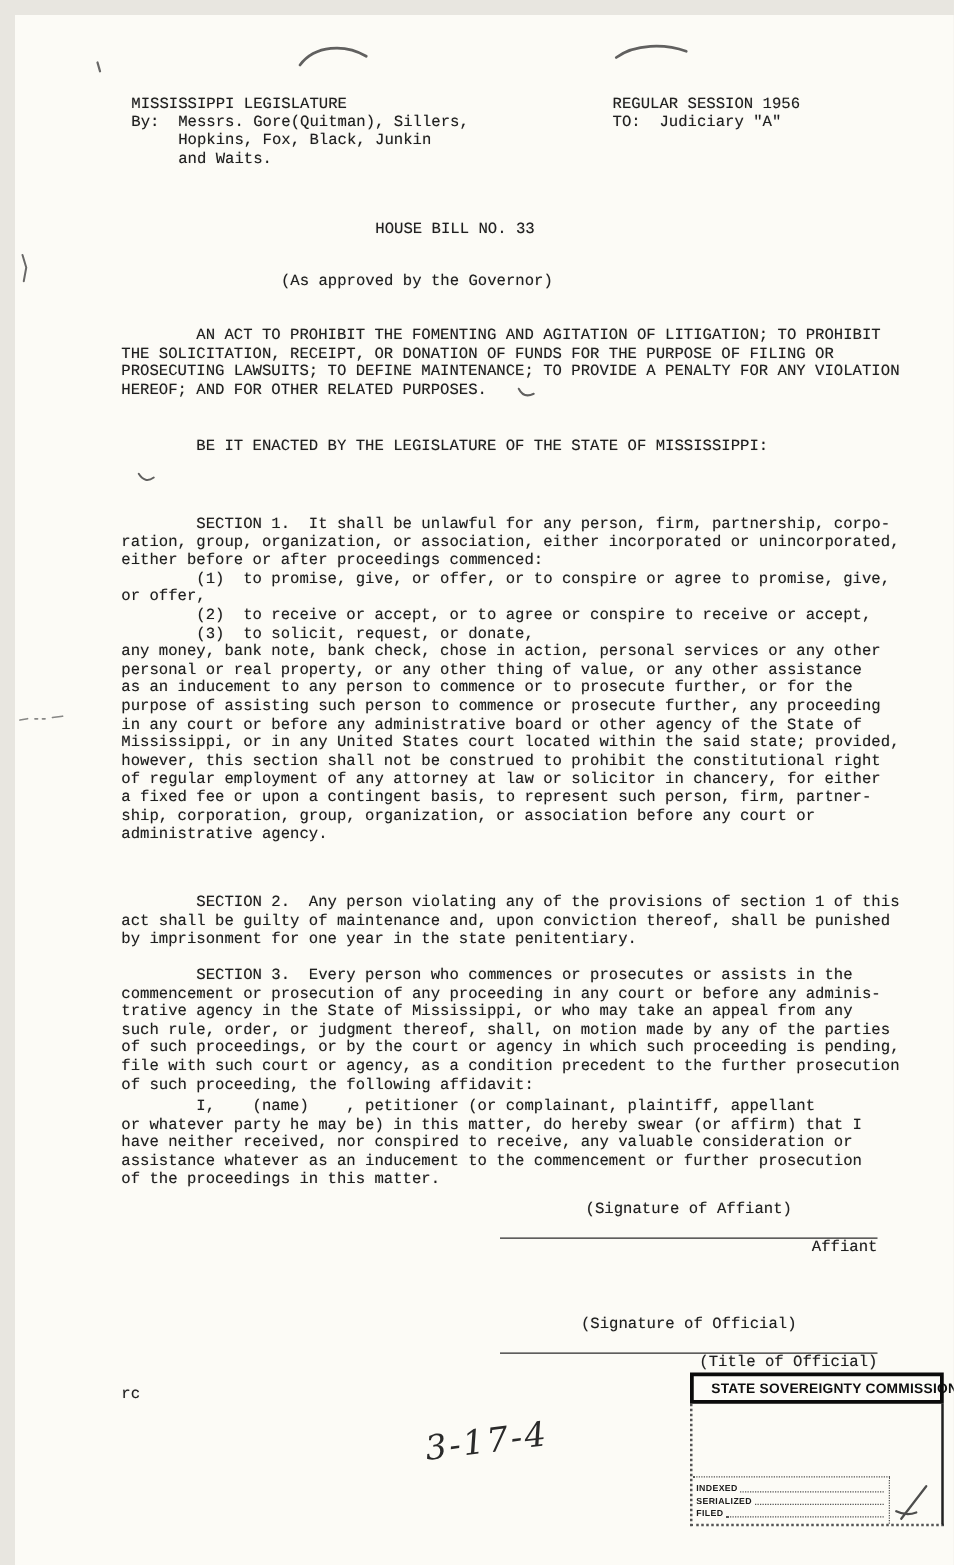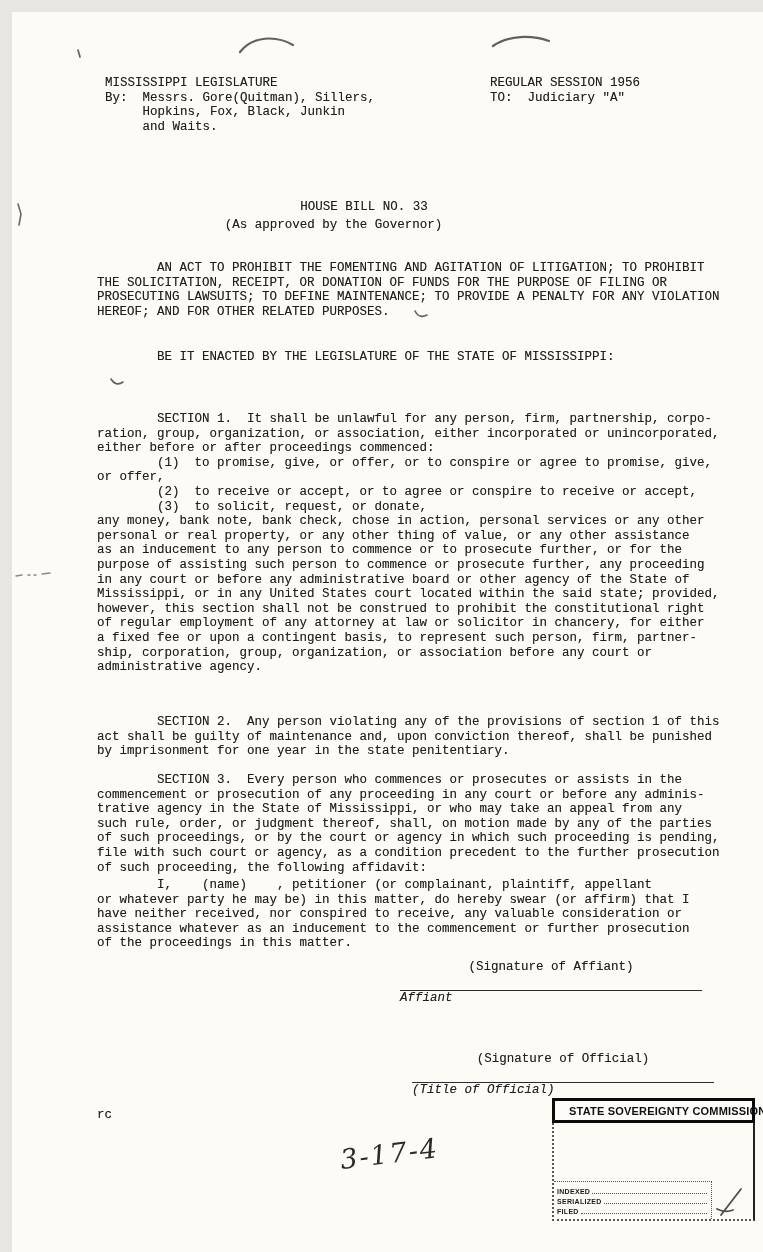--- a/index.html
+++ b/index.html
@@ -23,21 +23,21 @@
   .center { text-align: center; }
   .sigblock {
     position: absolute;
     font-family: "Liberation Mono", "DejaVu Sans Mono", monospace;
     font-size: 12.5px;
     line-height: 14.6px;
     color: #1f1f1f;
     text-shadow: 0 0 0.6px rgba(25,25,25,0.45);
   }
   .sigline { border-bottom: 1.4px solid #2b2b2b; text-align: center; padding-bottom: 15px; }
-  .sigsub  { text-align: left; font-style: italic; }
+  .sigsub  { text-align: right; }
   .handnote {
     position: absolute;
     left: 328px;
     top: 1126px;
     font-family: "DejaVu Serif", serif;
     font-style: italic;
     font-size: 27px;
     color: #2a2a2a;
     transform: rotate(-7deg);
     letter-spacing: 2px;
@@ -129,21 +129,21 @@
     <path d="M7,2 q-5,9 0,20" fill="none" stroke="#444" stroke-width="1.6" stroke-linecap="round" opacity="0.8"></path>
   </svg>
 
   <div class="t" style="left:93px; top:64px">MISSISSIPPI LEGISLATURE
 By:  Messrs. Gore(Quitman), Sillers,
      Hopkins, Fox, Black, Junkin
      and Waits.</div>
   <div class="t" style="left:478px; top:64px">REGULAR SESSION 1956
 TO:  Judiciary "A"</div>
 
-  <div class="t center" style="left:0; top:188px; width:704px">HOUSE BILL NO. 33</div>
+  <div class="t center" style="left:0; top:164px; width:704px">HOUSE BILL NO. 33</div>
   <div class="t center" style="left:0; top:206px; width:643px">(As approved by the Governor)</div>
 
   <div class="t" style="left:85px; top:249px">        AN ACT TO PROHIBIT THE FOMENTING AND AGITATION OF LITIGATION; TO PROHIBIT
 THE SOLICITATION, RECEIPT, OR DONATION OF FUNDS FOR THE PURPOSE OF FILING OR
 PROSECUTING LAWSUITS; TO DEFINE MAINTENANCE; TO PROVIDE A PENALTY FOR ANY VIOLATION
 HEREOF; AND FOR OTHER RELATED PURPOSES.</div>
   <div class="t" style="left:85px; top:338px">        BE IT ENACTED BY THE LEGISLATURE OF THE STATE OF MISSISSIPPI:</div>
   <div class="t" style="left:85px; top:400px">        SECTION 1.  It shall be unlawful for any person, firm, partnership, corpo-
 ration, group, organization, or association, either incorporated or unincorporated,
 either before or after proceedings commenced:
@@ -177,21 +177,21 @@
 have neither received, nor conspired to receive, any valuable consideration or
 assistance whatever as an inducement to the commencement or further prosecution
 of the proceedings in this matter.</div>
 
   <div class="sigblock" style="left:388px; top:948px; width:302px">
     <div class="sigline">(Signature of Affiant)</div>
     <div class="sigsub">Affiant</div>
   </div>
 
 
-  <div class="sigblock" style="left:400px; top:1040px; width:302px">
+  <div class="sigblock" style="left:388px; top:1040px; width:302px">
     <div class="sigline">(Signature of Official)</div>
     <div class="sigsub">(Title of Official)</div>
   </div>
 
   <div class="t" style="left:85px; top:1096px">rc</div>
 
   <div class="handnote">3-17-4</div>
 
   <div class="stamp">
     <div class="stamp-title">STATE SOVEREIGNTY COMMISSION</div>

